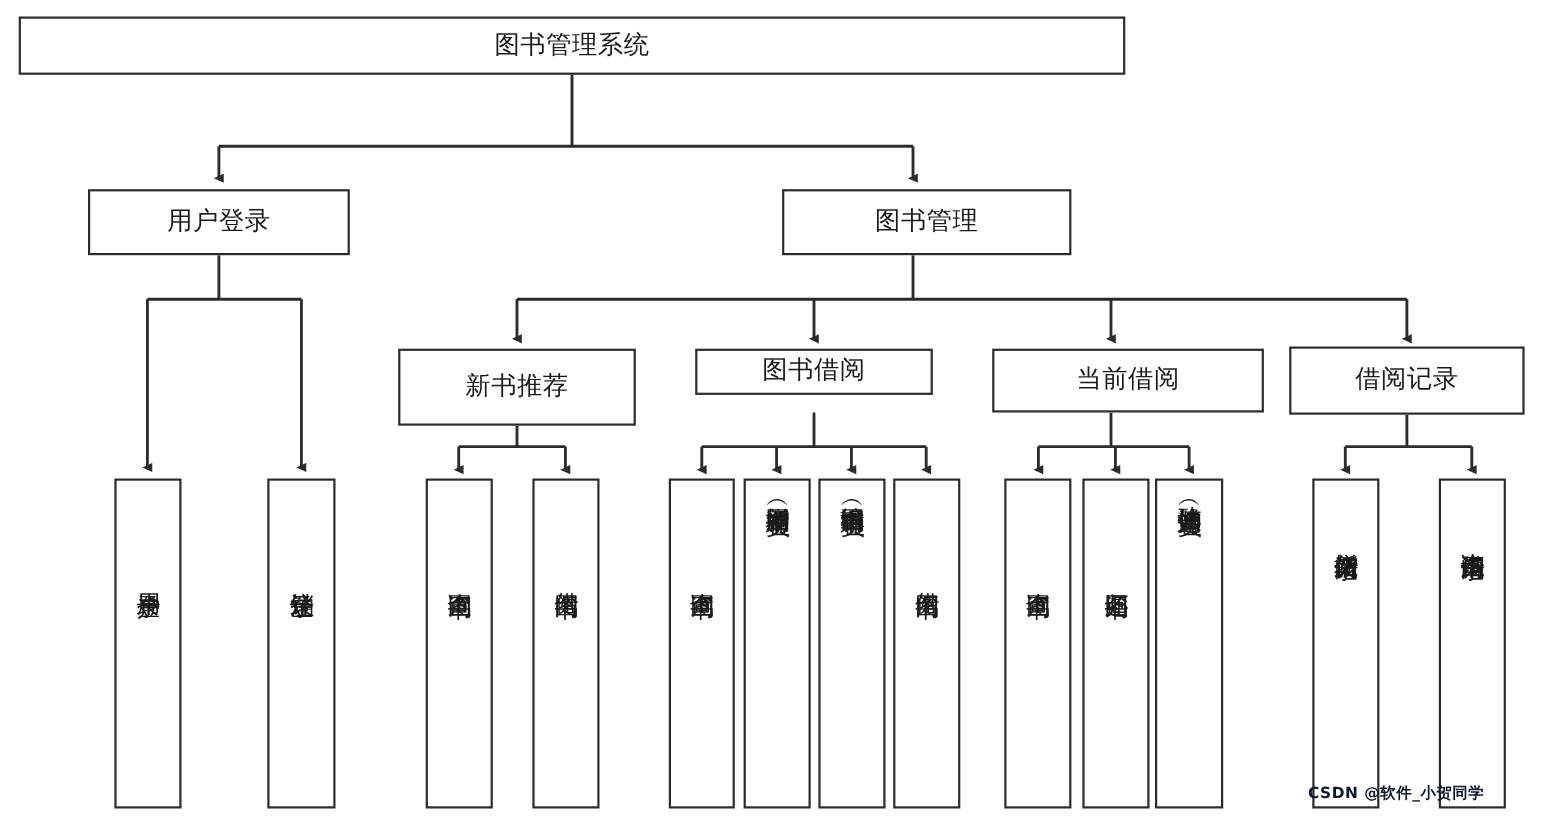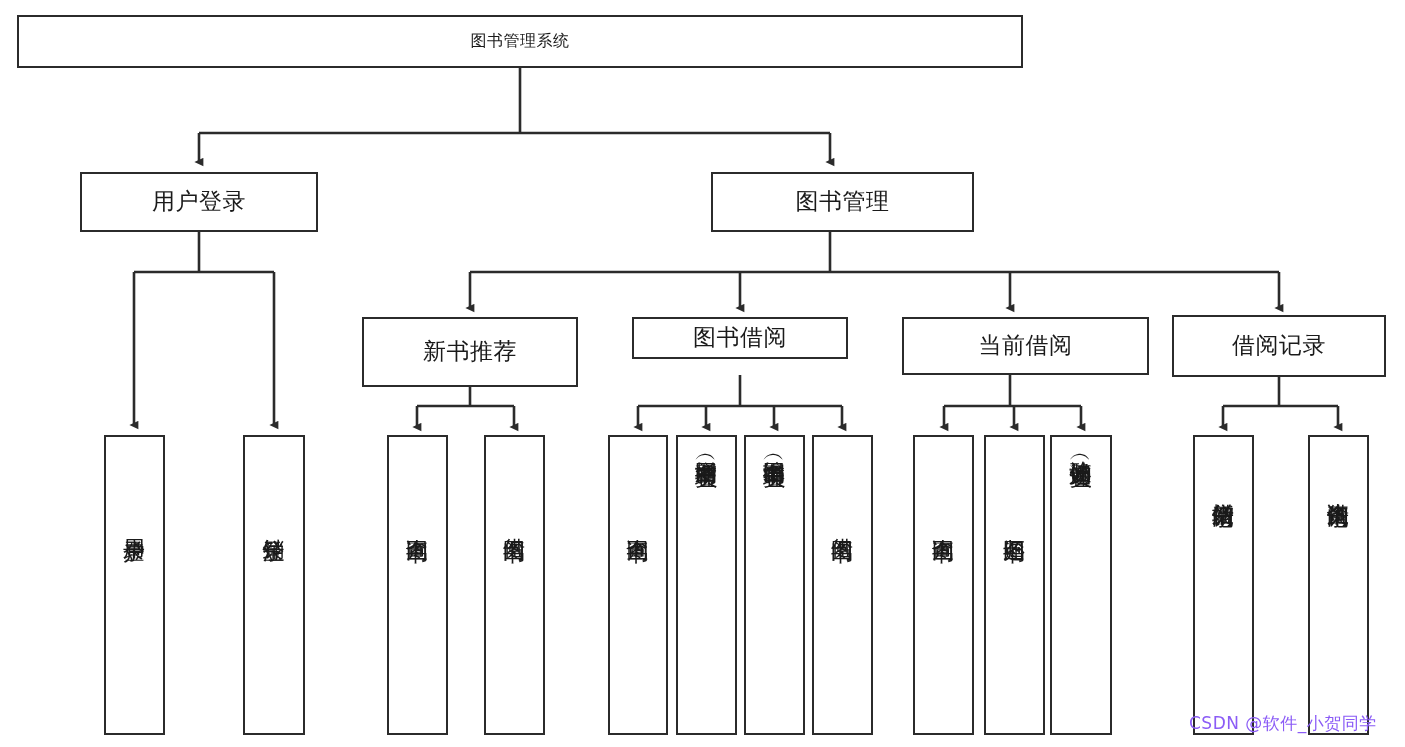--- a/index.html
+++ b/index.html
@@ -38,21 +38,21 @@
   .node .lbl {
     display: block;
     text-align: center;
     line-height: 1.18;
     letter-spacing: 0.5px;
   }
   .node.horiz .lbl {
     font-size: 23px;
   }
   .node.root .lbl {
-    font-size: 16px;
+    font-size: 23px;
   }
   .node.vert {
     align-items: flex-start;
     justify-content: center;
     padding-top: 6px;
   }
   .node.vert .lbl {
     writing-mode: vertical-rl;
     text-orientation: upright;
     font-size: 22px;
@@ -61,24 +61,25 @@
     white-space: pre;
   }
   .node.vert.mid .lbl {
     margin-top: 78px;
   }
   .node.vert.mid2 .lbl {
     margin-top: 42px;
   }
   .watermark {
     position: absolute;
-    color: #8b5cf6;
-    font-size: 17px;
+    color: #0f172a;
+    font-size: 14px;
     white-space: nowrap;
     letter-spacing: 0.5px;
+    font-weight: bold;
   }
 </style>
 </head>
 <body>
 
 <div id="canvas">
 
   <svg class="edges" viewBox="0 0 1405 747">
     <defs>
       <marker id="arrow" markerWidth="10" markerHeight="10" refX="4.2" refY="5" orient="auto" markerUnits="userSpaceOnUse">

